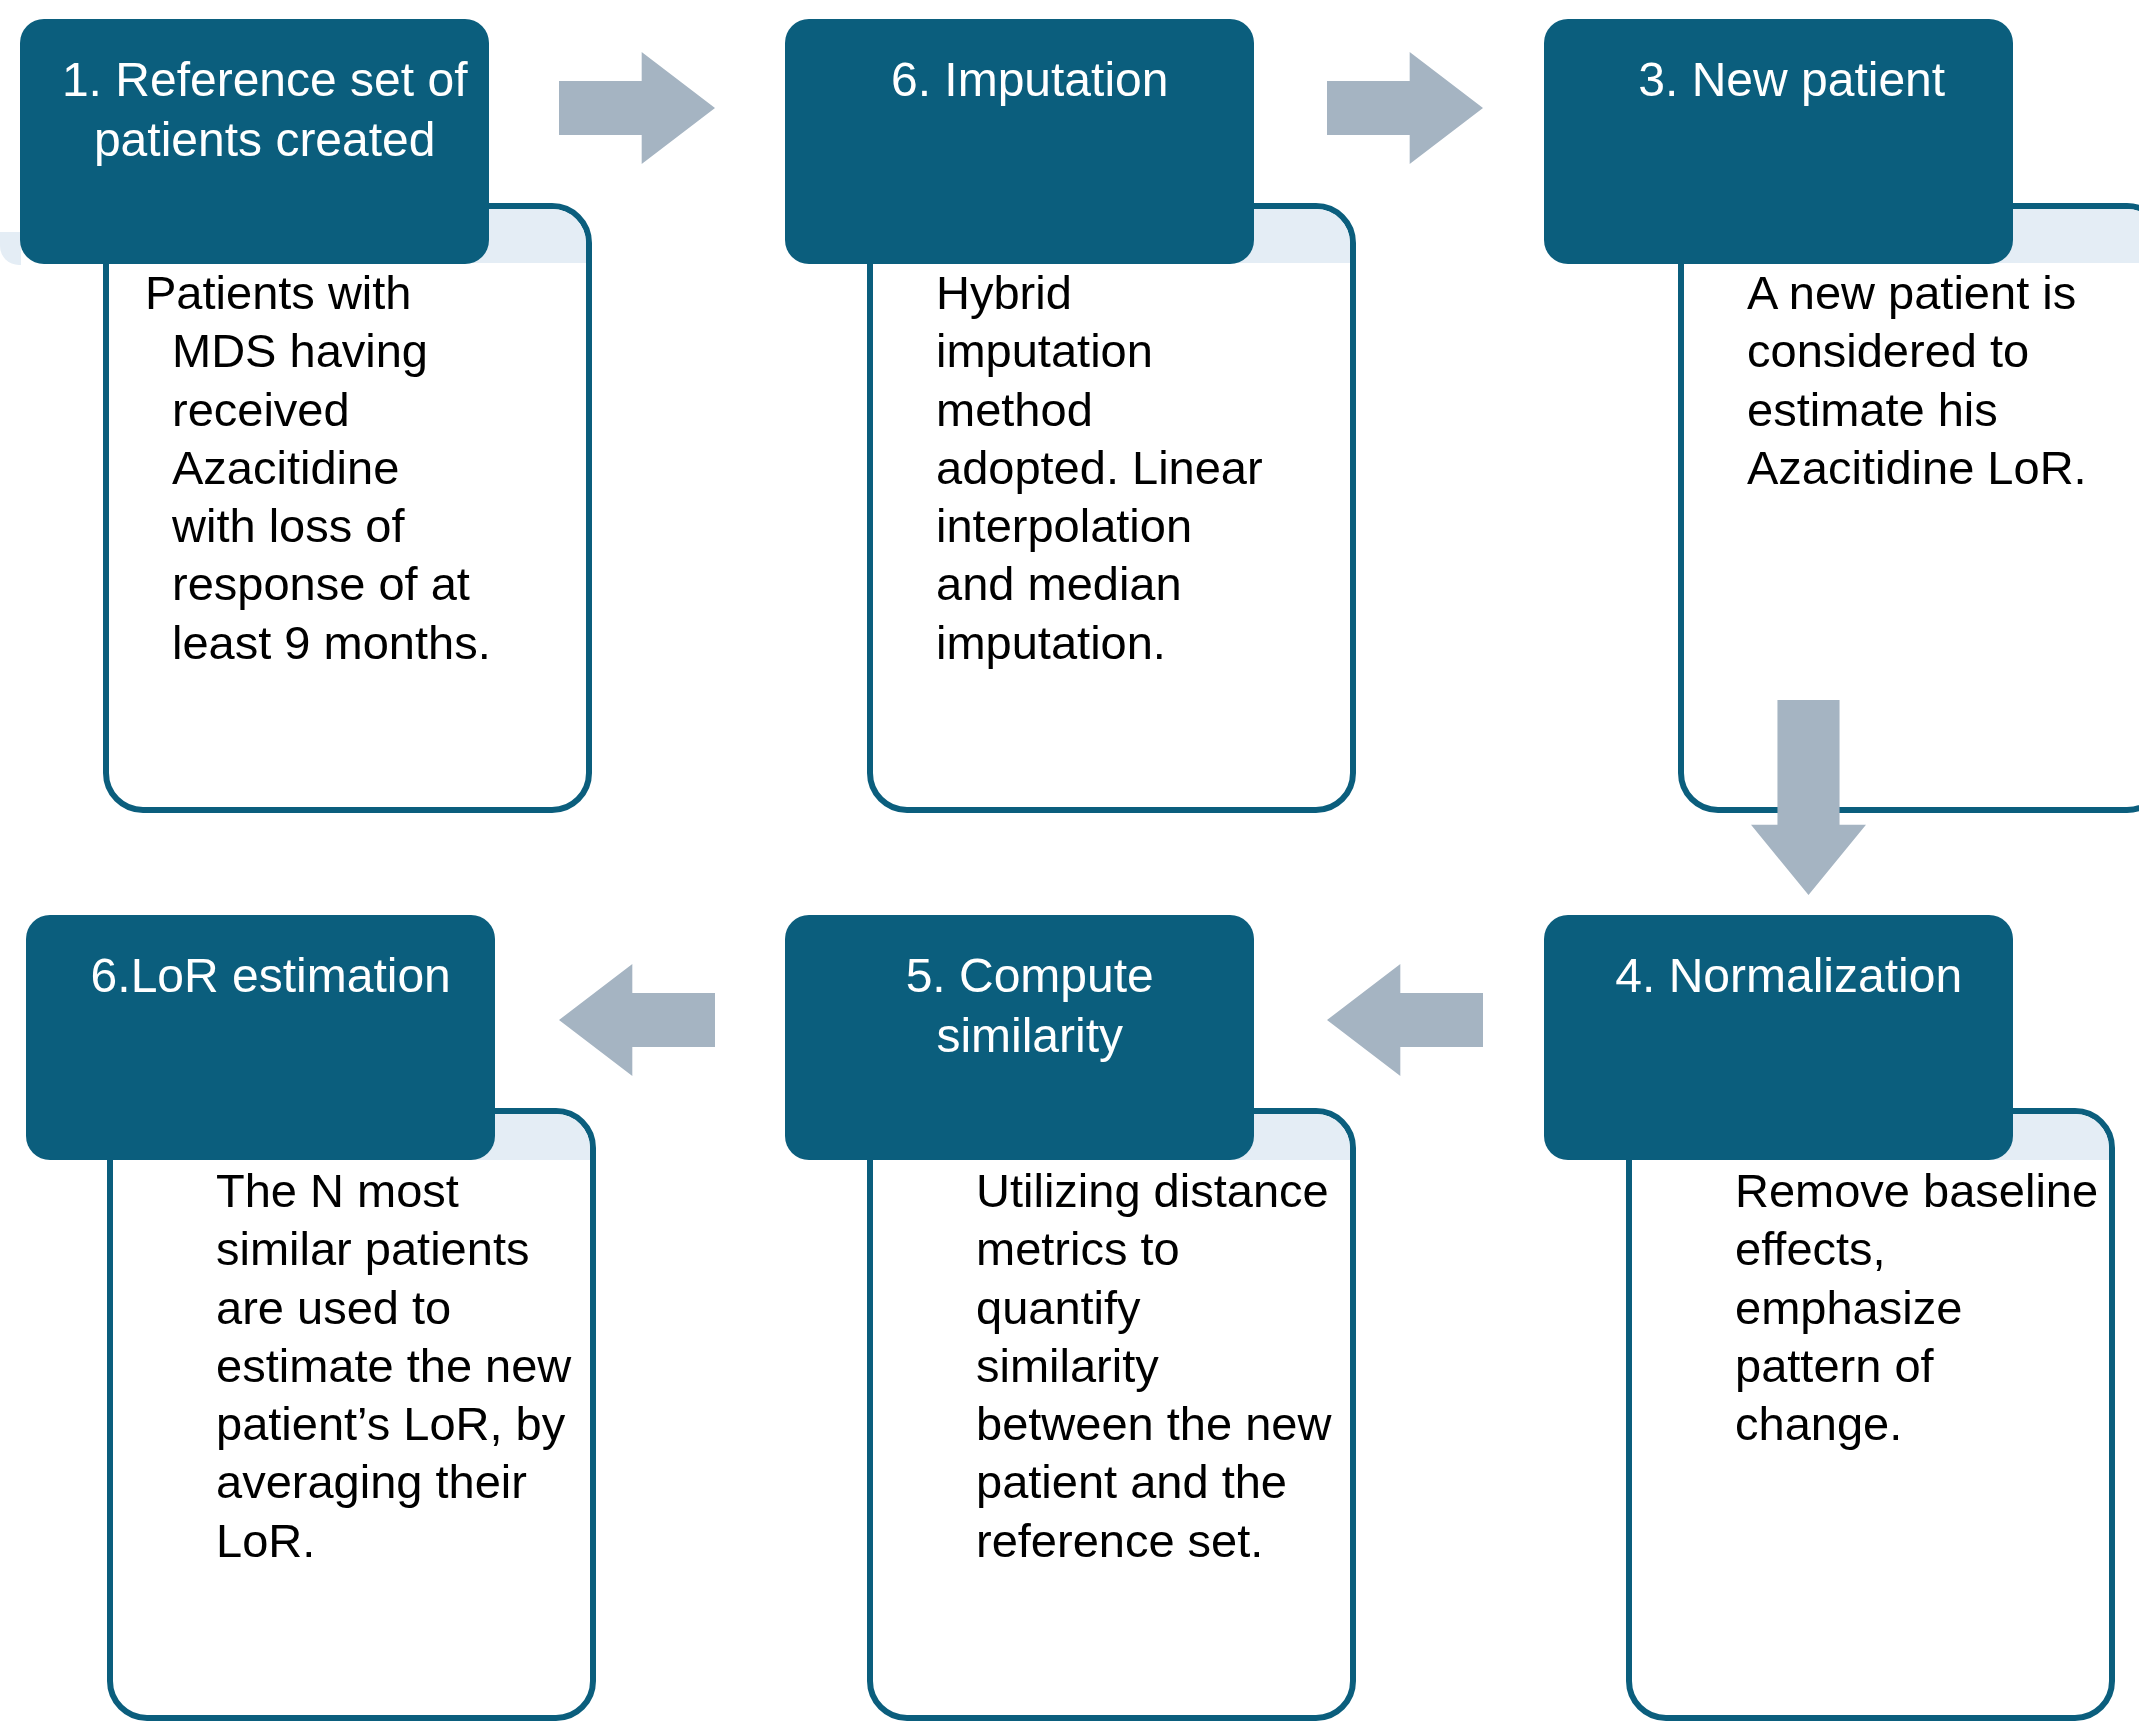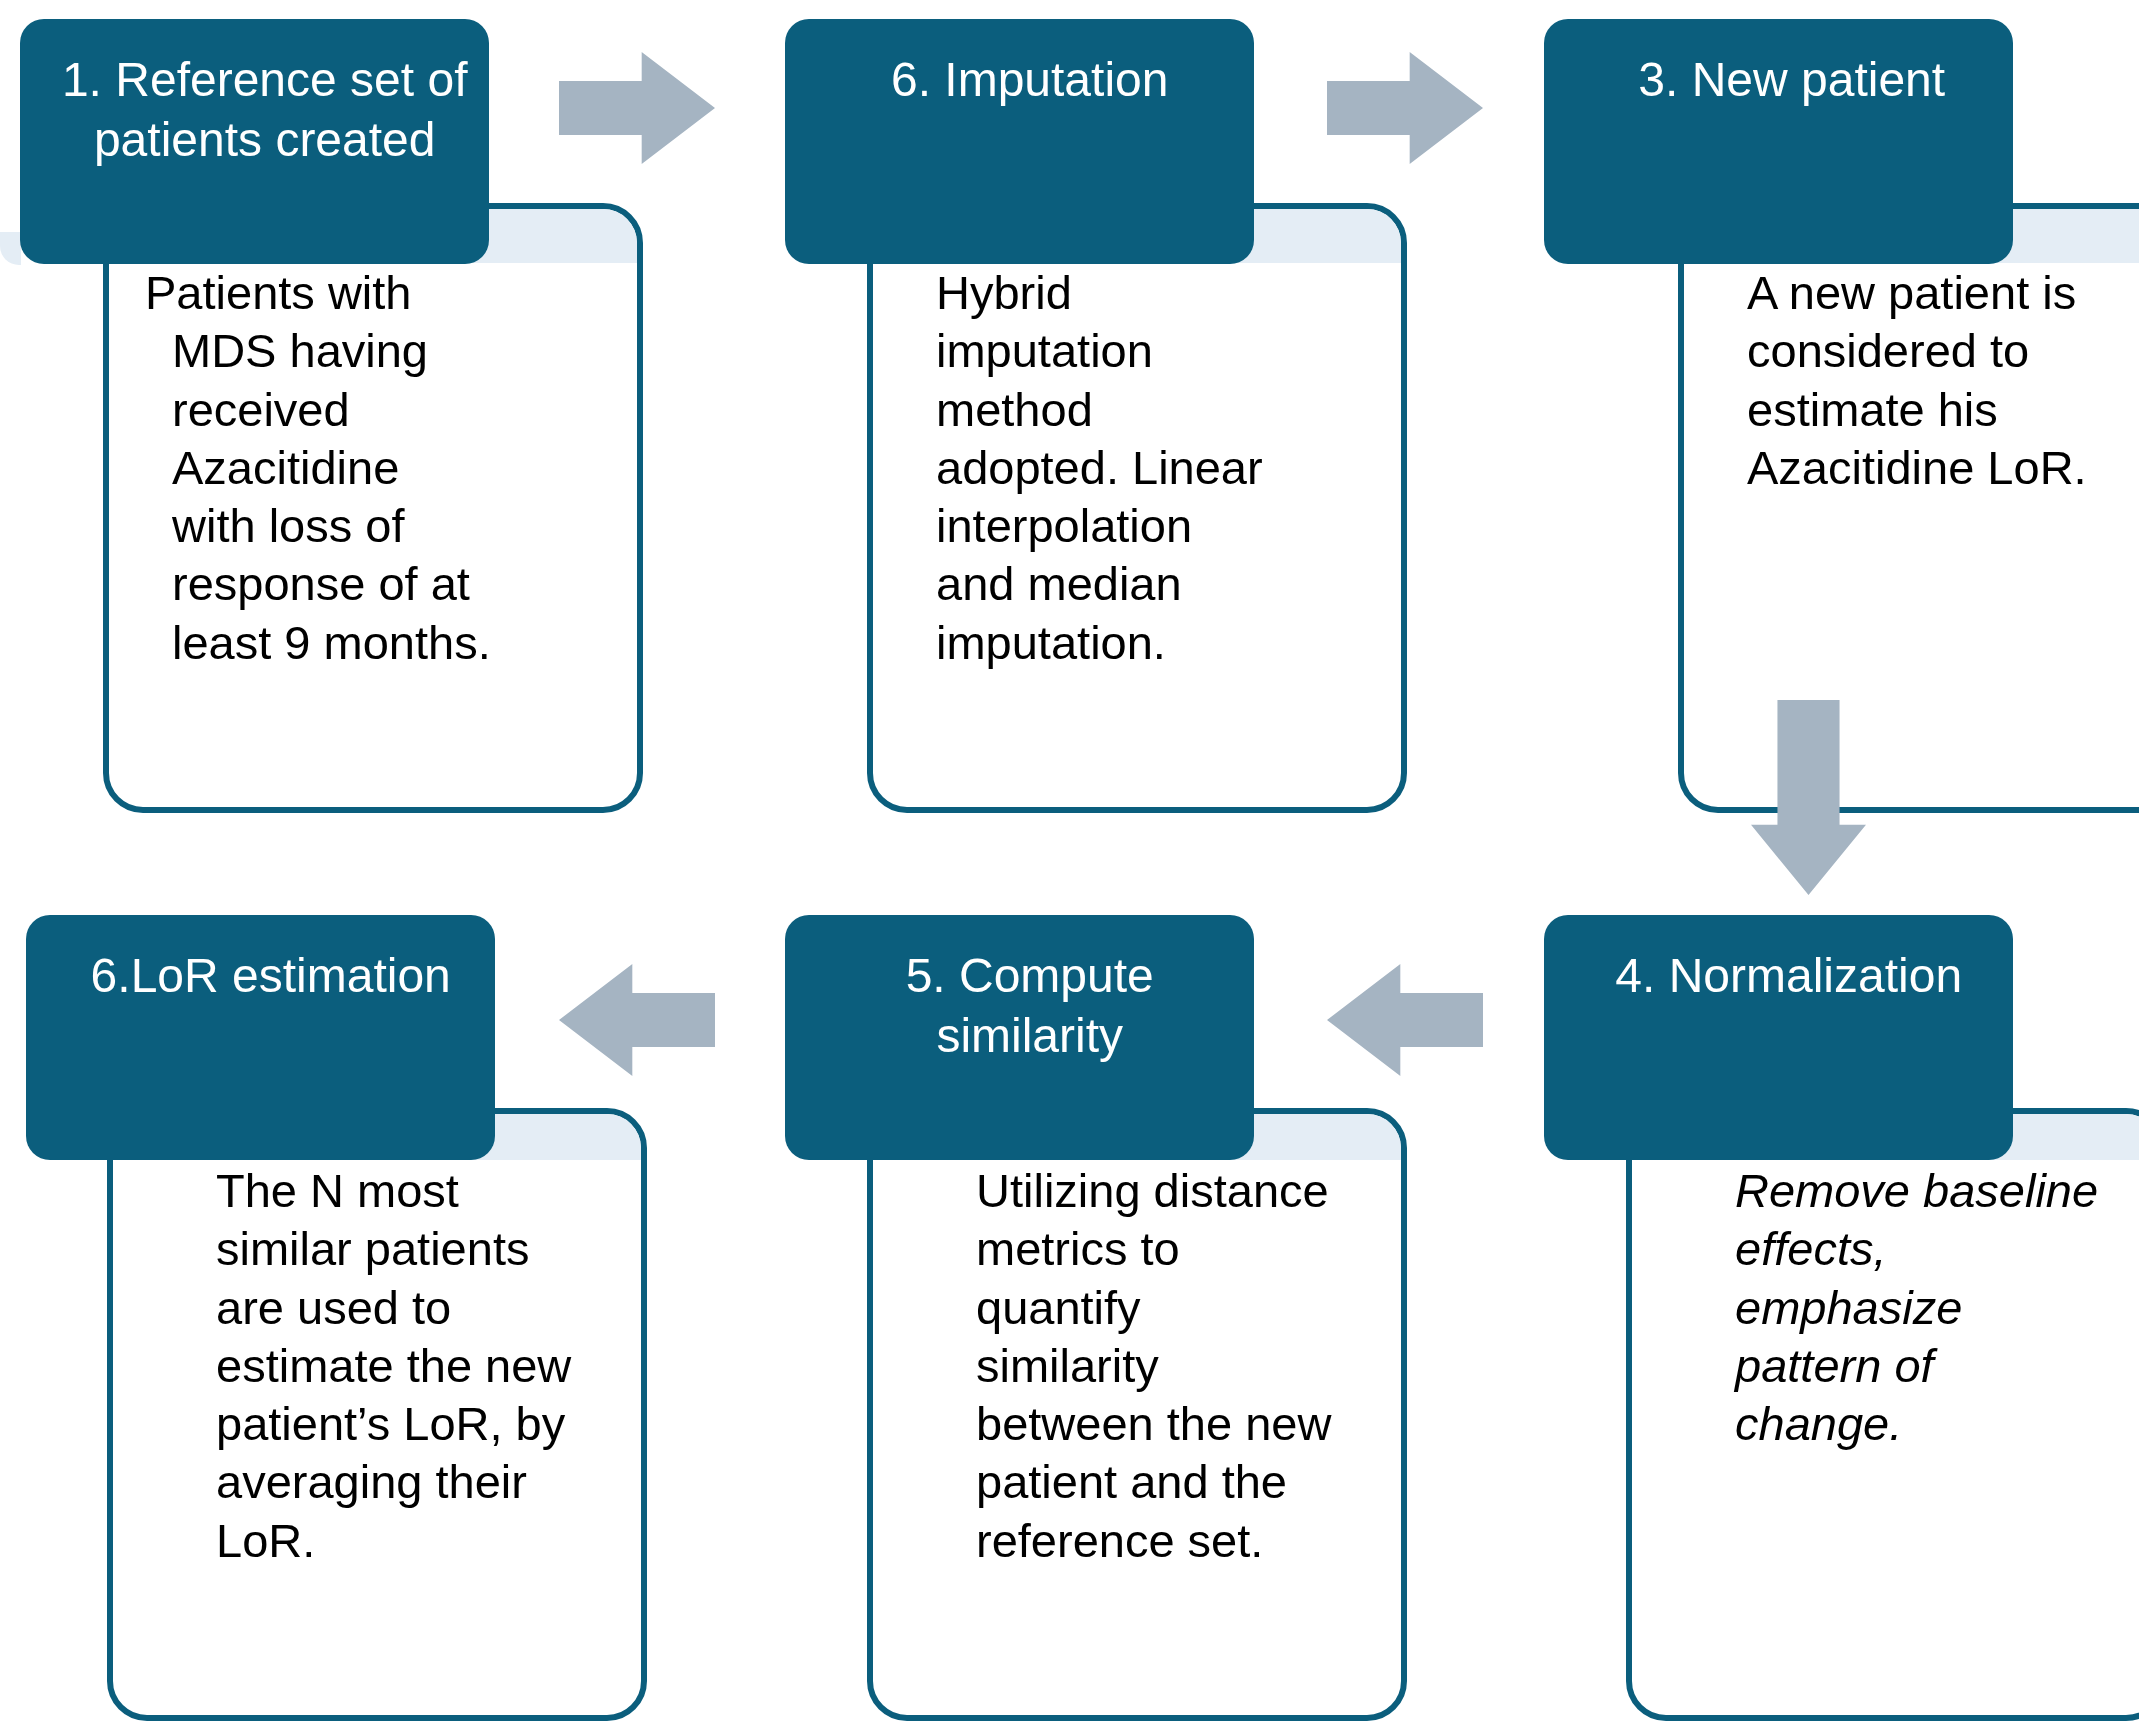--- a/index.html
+++ b/index.html
@@ -25,21 +25,21 @@
     padding: 31px 15.6px 0 36px;
     color: #ffffff;
     font-size: 48px;
     line-height: 1.24;
     white-space: pre-line;
     text-align: center;
   }
   
   .step-body {
     position: absolute;
-    width: 540px;
+    width: 489px;
     background: #ffffff;
     border: 6px solid #0b5e7d;
     border-radius: 40px;
     box-sizing: border-box;
     z-index: 1;
   }
   
   .band {
     position: absolute;
     top: 0; left: 0; right: 0;
@@ -137,21 +137,21 @@
 considered to
 estimate his
 Azacitidine LoR.</div>
     </div>
     <div class="step-header" style="left:1544px; top:19px;padding-left:6px;">
       <div class="htext">3. New patient</div>
     </div>
   </div>
 
   <div class="step row2">
-    <div class="step-body" style="left:1626px; top:1108px; height:613px;font-style:italic;">
+    <div class="step-body" style="left:1626px; top:1108px; height:613px;">
       <div class="band"></div>
       <div class="btext">Remove baseline
 effects,
 emphasize
 pattern of
 change.</div>
     </div>
     <div class="step-header" style="left:1544px; top:915px;">
       <div class="htext">4. Normalization</div>
     </div>

